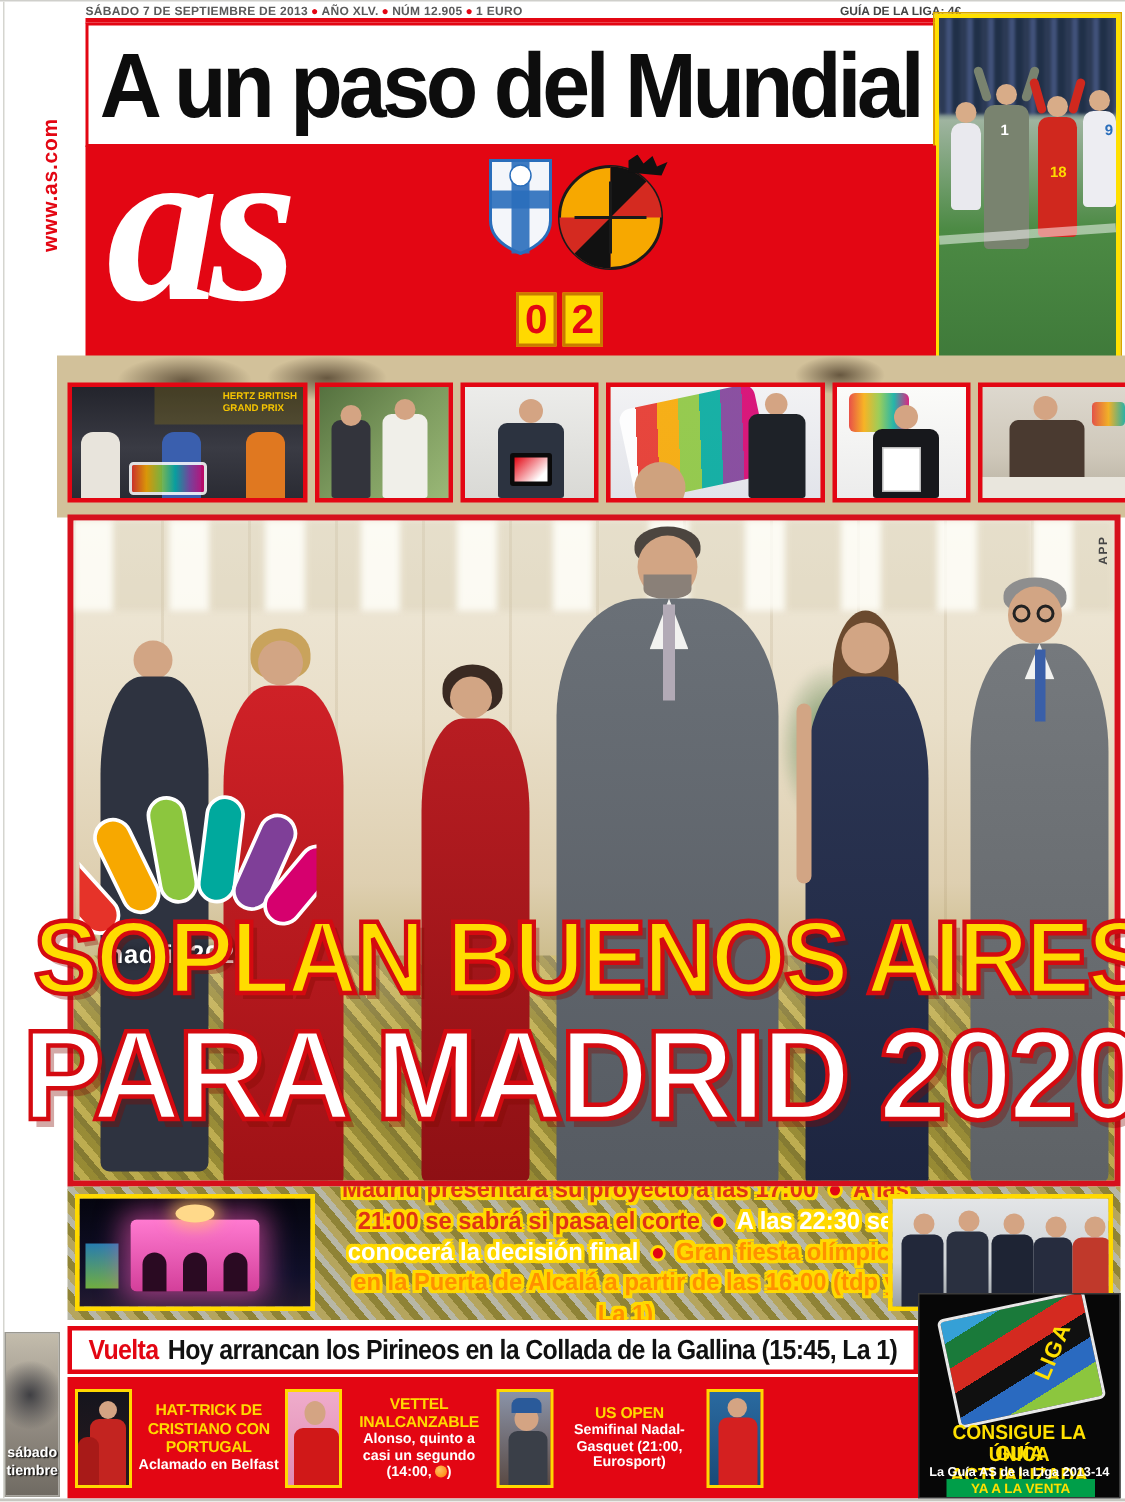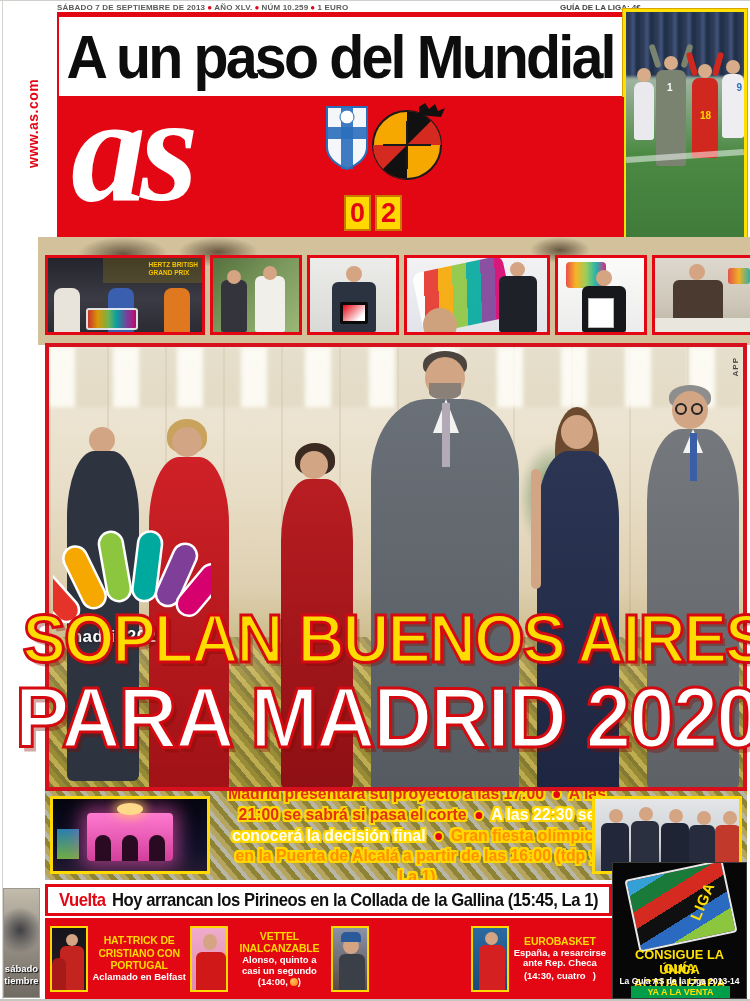--- a/index.html
+++ b/index.html
@@ -171,21 +171,21 @@
 <body>
 
 <div class="page">
   <div class="edge-l"></div>
 
   <div class="dateline">
     <span class="seg">SÁBADO 7 DE SEPTIEMBRE DE 2013</span>
     <span class="rdot">●</span>
     <span class="seg">AÑO XLV.</span>
     <span class="rdot">●</span>
-    <span class="seg">NÚM 10.259</span>
+    <span class="seg">NÚM 12.905</span>
     <span class="rdot">●</span>
     <span class="seg" style="flex:1">1 EURO</span>
   </div>
   <div class="guide-label">GUÍA DE LA LIGA: 4€</div>
   <div class="red-rule"></div>
 
   <div class="headline-box">
     <h1>A un paso del Mundial</h1>
   </div>
 
@@ -426,30 +426,30 @@
         <div class="btitle">VETTEL INALCANZABLE</div>
         <div class="bsub"><span>Alonso, quinto a casi un segundo (14:00,</span><span class="a3-icon"></span><span>)</span></div>
       </div>
     </div>
     <div class="bitem">
       <div class="bphoto p3">
         <div class="ph" style="left:10px;top:10px;width:16px;height:16px;"></div>
         <div style="position:absolute;left:8px;top:4px;width:20px;height:10px;border-radius:5px 5px 0 0;background:#2a5a9a;"></div>
         <div class="pf" style="left:6px;top:26px;width:26px;height:38px;background:#3a3f48;"></div>
       </div>
+      <div class="btext">
+        <div class="btitle">US OPEN</div>
+        <div class="bsub"><span>Semifinal Nadal-Gasquet (21:00, Eurosport)</span><span></span></div>
+      </div>
     </div>
     <div class="bitem">
       <div class="bphoto p4">
         <div class="ph" style="left:12px;top:4px;width:13px;height:13px;"></div>
         <div class="pf" style="left:6px;top:17px;width:26px;height:48px;background:#d42020;"></div>
       </div>
-      <div class="btext">
-        <div class="btitle">EUROBASKET</div>
-        <div class="bsub"><span>España, a resarcirse ante Rep. Checa (14:30, cuatro</span><span class="c4-icon"></span><span>)</span></div>
-      </div>
     </div>
   </div>
 
   <div class="guide-ad">
     <div class="mag">
       <span>LIGA</span>
     </div>
     <div class="gl1">CONSIGUE LA ÚNICA</div>
     <div class="gl2">GUÍA ACTUALIZADA</div>
     <div class="gl3">La Guía AS de la Liga 2013-14</div>

